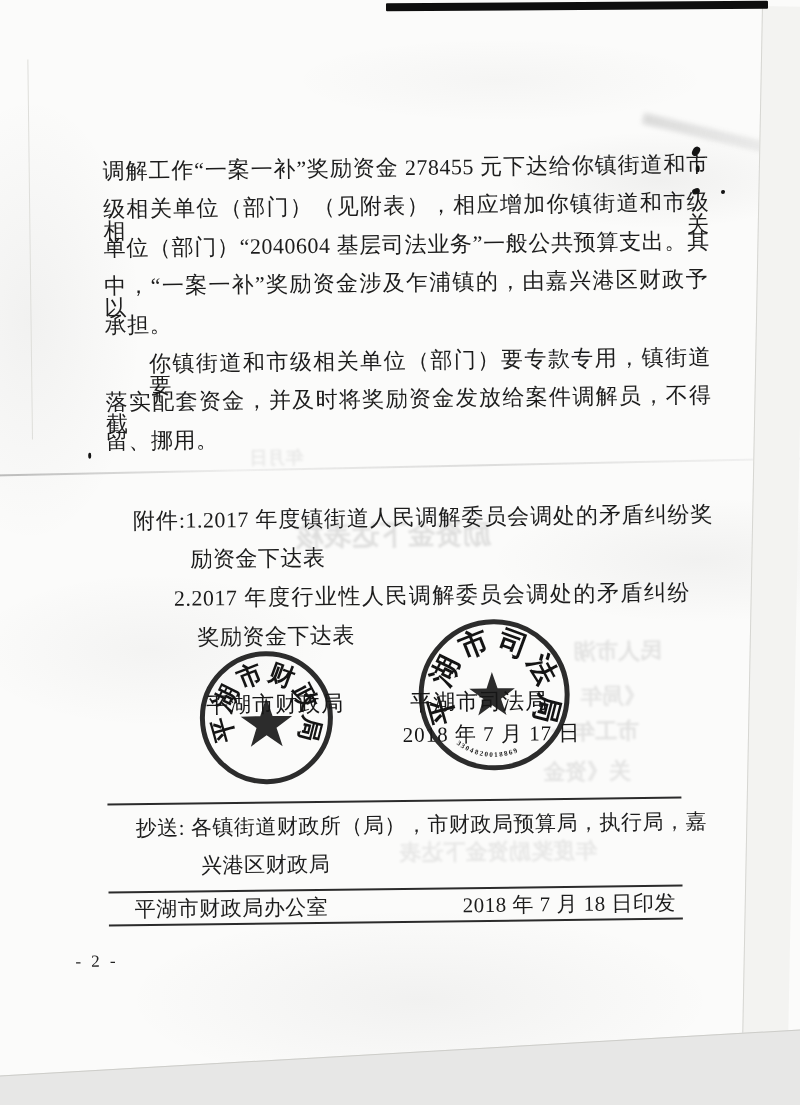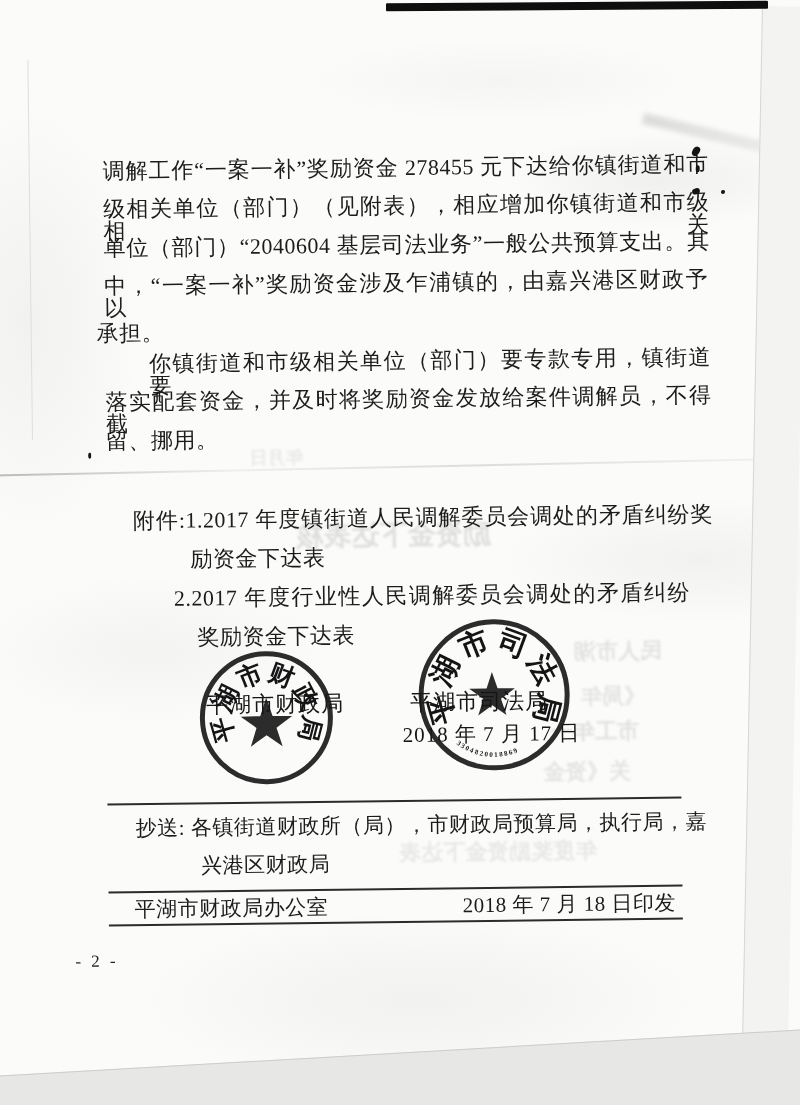--- a/index.html
+++ b/index.html
@@ -74,21 +74,21 @@
 
   <div class="crease" style="left:-5px;top:466px;width:812px;height:2px;transform:rotate(-0.5deg);filter:blur(.6px);
               background:linear-gradient(to right, rgba(110,110,110,.45), rgba(150,150,150,.12) 30%, rgba(140,140,140,.28) 60%, rgba(160,160,160,.08));"></div>
   <div class="crease" style="left:645px;top:140px;width:200px;height:11px;transform:rotate(14deg);filter:blur(2.5px);
               background:linear-gradient(to right, rgba(70,70,70,.18), rgba(120,120,120,.05));"></div>
 
   <div class="line just" style="left:107px;top:157px;width:606px;">调解工作“一案一补”奖励资金 278455 元下达给你镇街道和市</div>
   <div class="line just" style="left:107px;top:195px;width:606px;">级相关单位（部门）（见附表），相应增加你镇街道和市级相关</div>
   <div class="line just" style="left:107px;top:234px;width:606px;">单位（部门）“2040604 基层司法业务”一般公共预算支出。其</div>
   <div class="line just" style="left:107px;top:272px;width:604px;">中，“一案一补”奖励资金涉及乍浦镇的，由嘉兴港区财政予以</div>
-  <div class="line" style="left:99px;top:311px;margin-top:8px;">承担。</div>
+  <div class="line" style="left:107px;top:311px;">承担。</div>
 
   <div class="line just" style="left:151px;top:350px;width:562px;">你镇街道和市级相关单位（部门）要专款专用，镇街道要</div>
   <div class="line just" style="left:107px;top:388px;width:606px;">落实配套资金，并及时将奖励资金发放给案件调解员，不得截</div>
   <div class="line" style="left:107px;top:427px;">留、挪用。</div>
 
   <div class="line just" style="left:133px;top:507px;width:580px;">附件:1.2017 年度镇街道人民调解委员会调处的矛盾纠纷奖</div>
   <div class="line" style="left:190px;top:546px;">励资金下达表</div>
   <div class="line just" style="left:173px;top:585px;width:516px;">2.2017 年度行业性人民调解委员会调处的矛盾纠纷</div>
   <div class="line" style="left:196px;top:624px;">奖励资金下达表</div>
 

